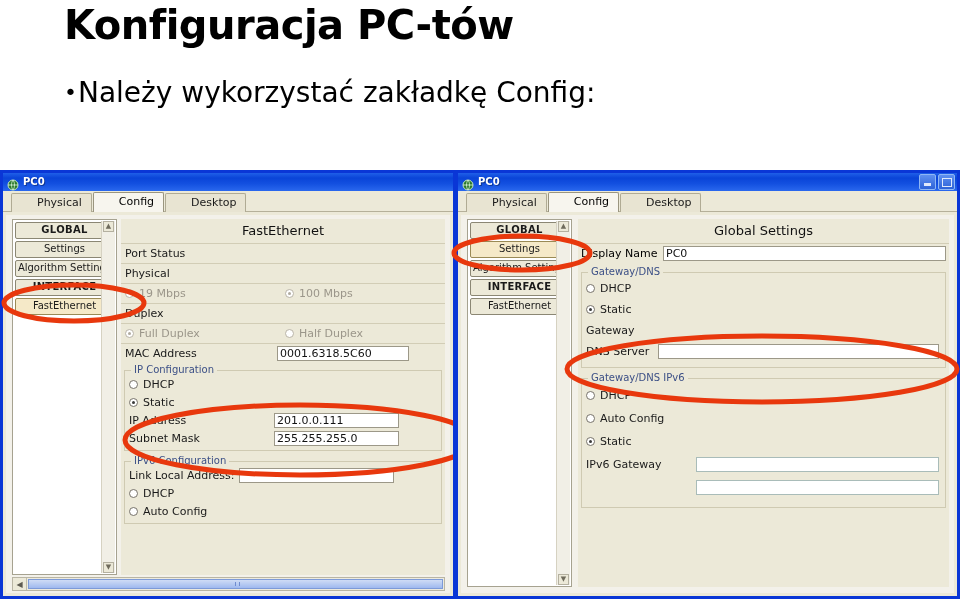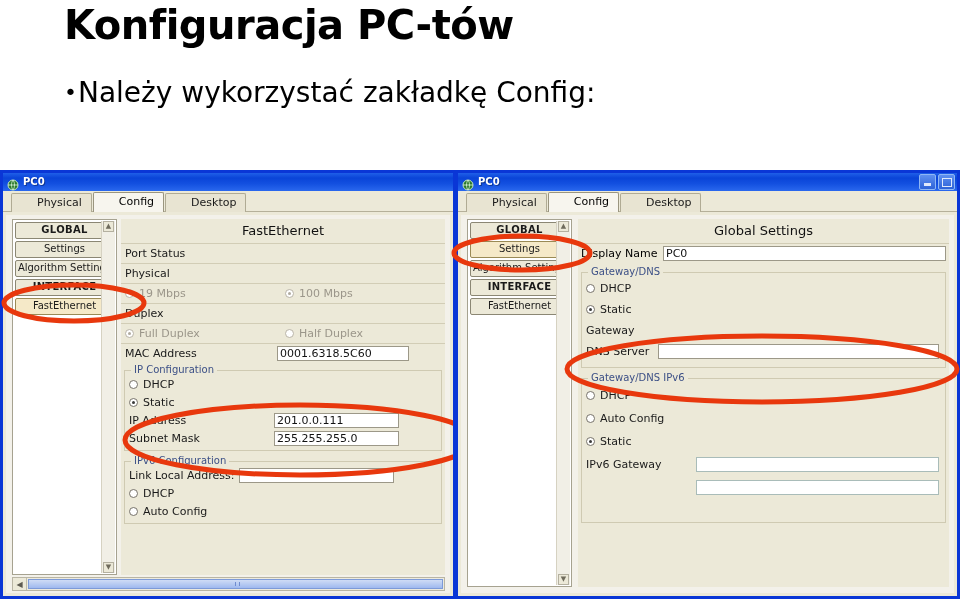--- a/index.html
+++ b/index.html
@@ -332,21 +332,21 @@
               </div>
               <div class="grow" style="height:21px">
                 <span style="width:72px">Gateway</span>
               </div>
               <div class="grow" style="height:21px">
                 <span style="width:72px">DNS Server</span>
                 <span class="txtbox" style="flex:1;margin-right:2px"></span>
               </div>
             </div>
 
-            <div class="group" style="margin-top:10px;padding-bottom:23px">
+            <div class="group" style="margin-top:10px;padding-bottom:8px">
               <div class="cap">Gateway/DNS IPv6</div>
               <div class="grow" style="margin-top:3px;height:23px">
                 <span class="radio"></span>
                 <span>DHCP</span>
               </div>
               <div class="grow" style="height:23px">
                 <span class="radio"></span>
                 <span>Auto Config</span>
               </div>
               <div class="grow" style="height:23px">

